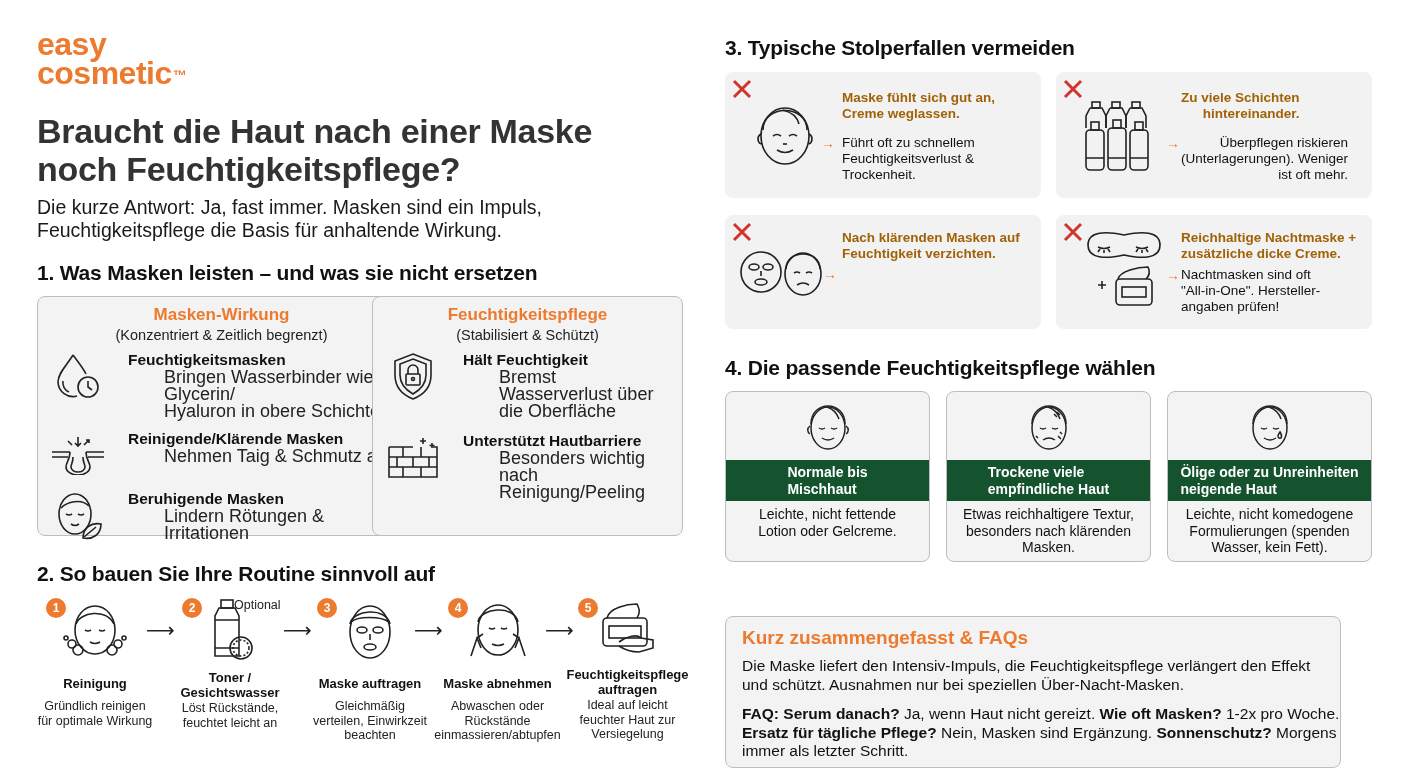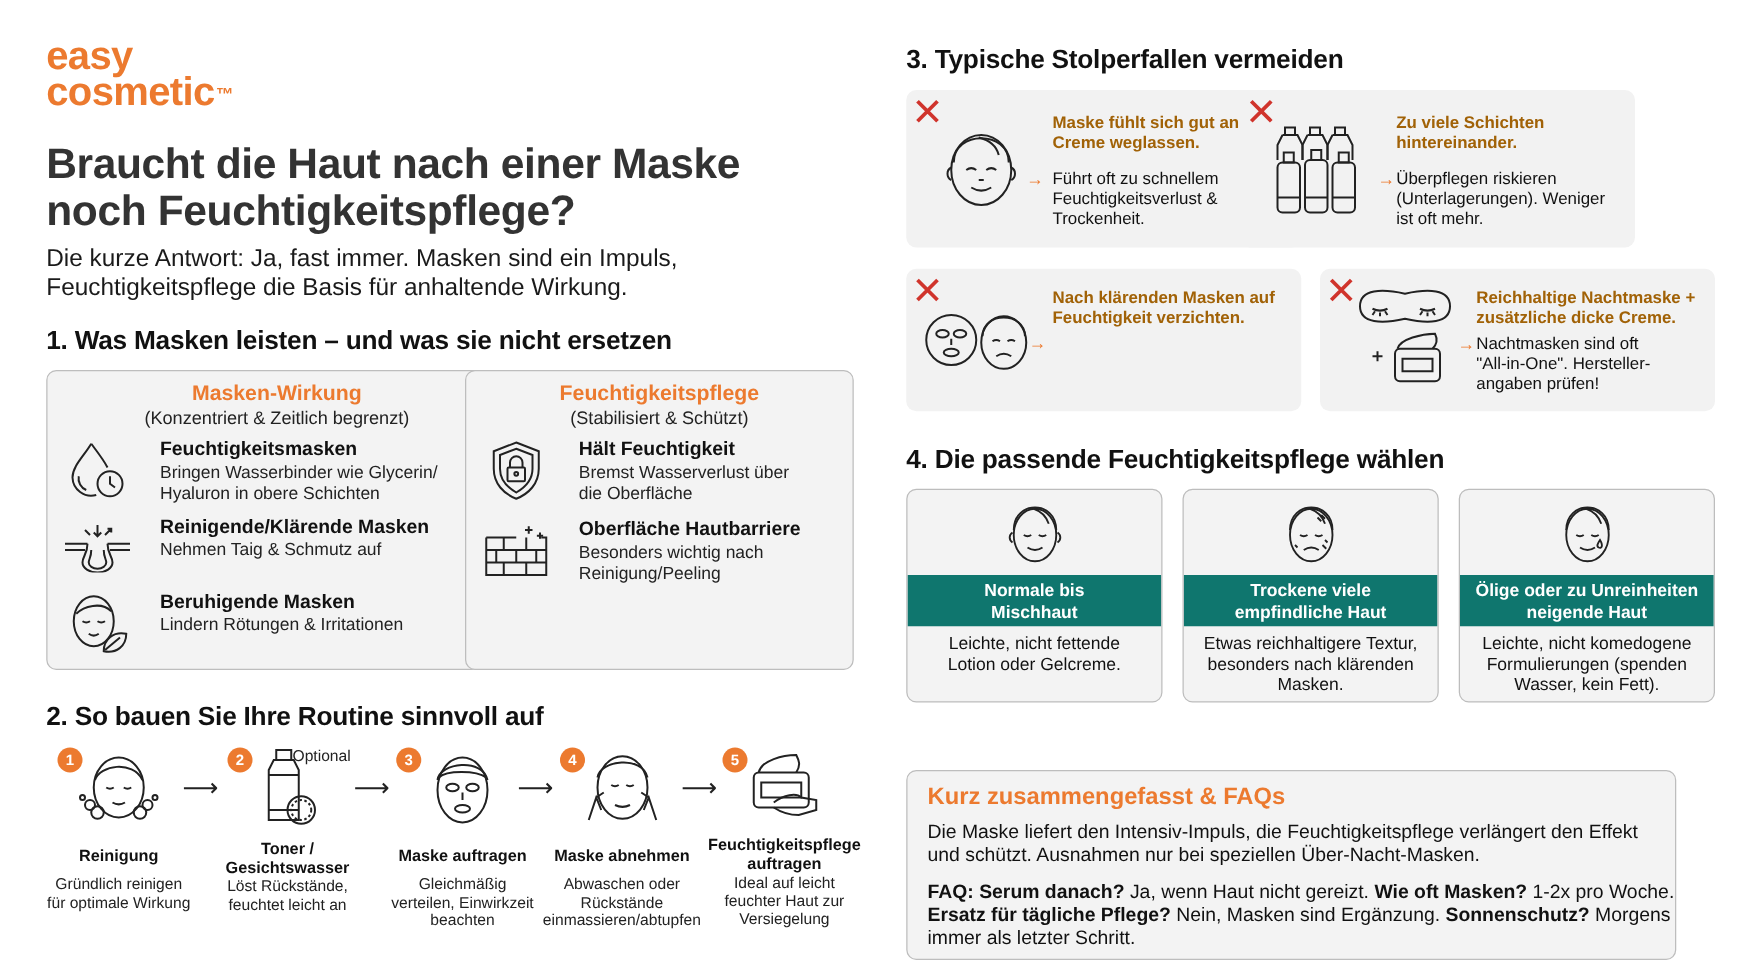--- a/index.html
+++ b/index.html
@@ -13,36 +13,36 @@
   .title { left: 37px; top: 112px; font-size: 34px; font-weight: 700; line-height: 38px; color: #333; letter-spacing: -0.3px; width: 650px; }
   .lead { left: 37px; top: 196px; font-size: 19.5px; line-height: 23px; color: #1a1a1a; width: 650px; }
   .h2 { font-size: 21px; font-weight: 700; color: #111; letter-spacing: -0.2px; white-space: nowrap; }
 
   .card { background: #f3f3f3; border: 1px solid #bdbdbd; border-radius: 8px; }
   .card-title { text-align: center; color: #ec7a2f; font-weight: 700; font-size: 17px; }
   .card-sub { text-align: center; font-size: 14.5px; color: #222; margin-top: 2px; }
   .feat { display: flex; align-items: flex-start; margin-top: 10px; }
   .feat .ic { width: 60px; height: 50px; flex: none; display: flex; align-items: center; justify-content: center; margin-right: 20px; }
   .feat .ft { font-weight: 700; font-size: 15.5px; color: #111; line-height: 18px; }
-  .feat .fd { font-size: 14px; color: #222; line-height: 17px; }
+  .feat .fd { font-size: 18px; color: #222; line-height: 17px; margin-left: 36px; }
 
   .step { position: absolute; text-align: center; }
   .step .num { position: absolute; width: 20px; height: 20px; border-radius: 50%; background: #ec7a2f; color: #fff; font-weight: 700; font-size: 12px; display: flex; align-items: center; justify-content: center; }
   .step .sl { font-weight: 700; font-size: 13px; color: #111; line-height: 15px; }
   .step .sd { font-size: 12.5px; color: #222; line-height: 14.5px; }
   .arrow { position: absolute; font-size: 20px; color: #222; }
 
   .pit { position: absolute; background: #f2f2f2; border-radius: 8px; }
   .pit .x { position: absolute; left: 6px; top: 6px; }
   .pit .t1 { position: absolute; font-size: 13.5px; font-weight: 600; color: #a16207; line-height: 16px; }
   .pit .t2 { position: absolute; font-size: 13.5px; color: #111; line-height: 16px; }
   .pit .ar { color: #ec7a2f; position: absolute; font-size: 14px; }
 
   .skin { position: absolute; background: #f3f3f3; border: 1px solid #bdbdbd; border-radius: 8px; overflow: hidden; }
-  .skin .band { position: absolute; left: 0; right: 0; top: 68px; height: 41px; background: #0f766e; color: #fff; font-weight: 700; font-size: 14px; line-height: 16.5px; text-align: center; display: flex; align-items: center; justify-content: center; }
+  .skin .band { position: absolute; left: 0; right: 0; top: 68px; height: 41px; background: #14532d; color: #fff; font-weight: 700; font-size: 14px; line-height: 16.5px; display: flex; align-items: center; justify-content: center; }
   .skin .body { position: absolute; left: 4px; right: 4px; top: 114px; text-align: center; font-size: 14px; line-height: 16.5px; color: #111; }
   .skin .face { position: absolute; left: 50%; top: 8px; transform: translateX(-50%); }
 
   .faq { left: 725px; top: 616px; width: 616px; height: 152px; }
   .faq .ft { position: absolute; left: 16px; top: 10px; color: #ec7a2f; font-weight: 700; font-size: 19px; }
   .faq .p { position: absolute; left: 16px; font-size: 15.5px; line-height: 18.5px; color: #111; width: 620px; }
   .faq b { font-weight: 700; }
 </style>
 </head>
 <body>
@@ -137,21 +137,21 @@
   <div class="feat" style="margin-top:12px;">
     <span class="ic">
       <svg width="52" height="44" viewBox="0 0 52 44" fill="none" stroke="#222" stroke-width="1.6">
           <path d="M2 12 h24 M2 12 v30 h48 v-30 h-4"></path>
           <path d="M2 22 h48 M2 32 h48"></path>
           <path d="M16 12 v10 M34 12 v10 M10 22 v10 M26 22 v10 M42 22 v10 M16 32 v10 M34 32 v10"></path>
           <path d="M36 3 v6 M33 6 h6 M45 8 v5 M42.5 10.5 h5"></path>
         </svg>
     </span>
     <div>
-      <div class="ft">Oberfläche Hautbarriere</div>
+      <div class="ft">Unterstützt Hautbarriere</div>
       <div class="fd">Besonders wichtig nach</div>
       <div class="fd">Reinigung/Peeling</div>
     </div>
   </div>
 </div>
 
 <div class="abs h2" style="left:37px;top:562px;">2. So bauen Sie Ihre Routine sinnvoll auf</div>
 
 <div class="step" style="left:30px;top:596px;width:130px;">
   <span class="num" style="left:16px;top:2px;">1</span>
@@ -260,21 +260,21 @@
       <div>Creme weglassen.</div>
     </div>
   <span class="ar" style="left:96px;top:63px;">→</span>
   <div class="t2" style="left:117px;top:63px;">
       <div>Führt oft zu schnellem</div>
       <div>Feuchtigkeitsverlust &amp;</div>
       <div>Trockenheit.</div>
     </div>
 </div>
 
-<div class="pit" style="left:992px;top:72px;width:316px;height:126px;">
+<div class="pit" style="left:1056px;top:72px;width:316px;height:126px;text-align:right;">
   <svg class="x" width="22" height="22" viewBox="0 0 22 22" stroke="#d0342c" stroke-width="3">
       <path d="M3 3 L19 19 M19 3 L3 19"></path>
     </svg>
   <svg class="abs" style="left:28px;top:28px;" width="66" height="72" viewBox="0 0 66 72" fill="none" stroke="#222" stroke-width="1.6">
       <rect x="8" y="2" width="8" height="6"></rect>
       <rect x="28" y="2" width="8" height="6"></rect>
       <rect x="48" y="2" width="8" height="6"></rect>
       <path d="M6 8 h12 l4 8 v12 M2 28 v-12 l4 -8"></path>
       <path d="M26 8 h12 l4 8 v12 M22 28 v-12 l4 -8"></path>
       <path d="M46 8 h12 l4 8 v12 M42 28 v-12 l4 -8"></path>

